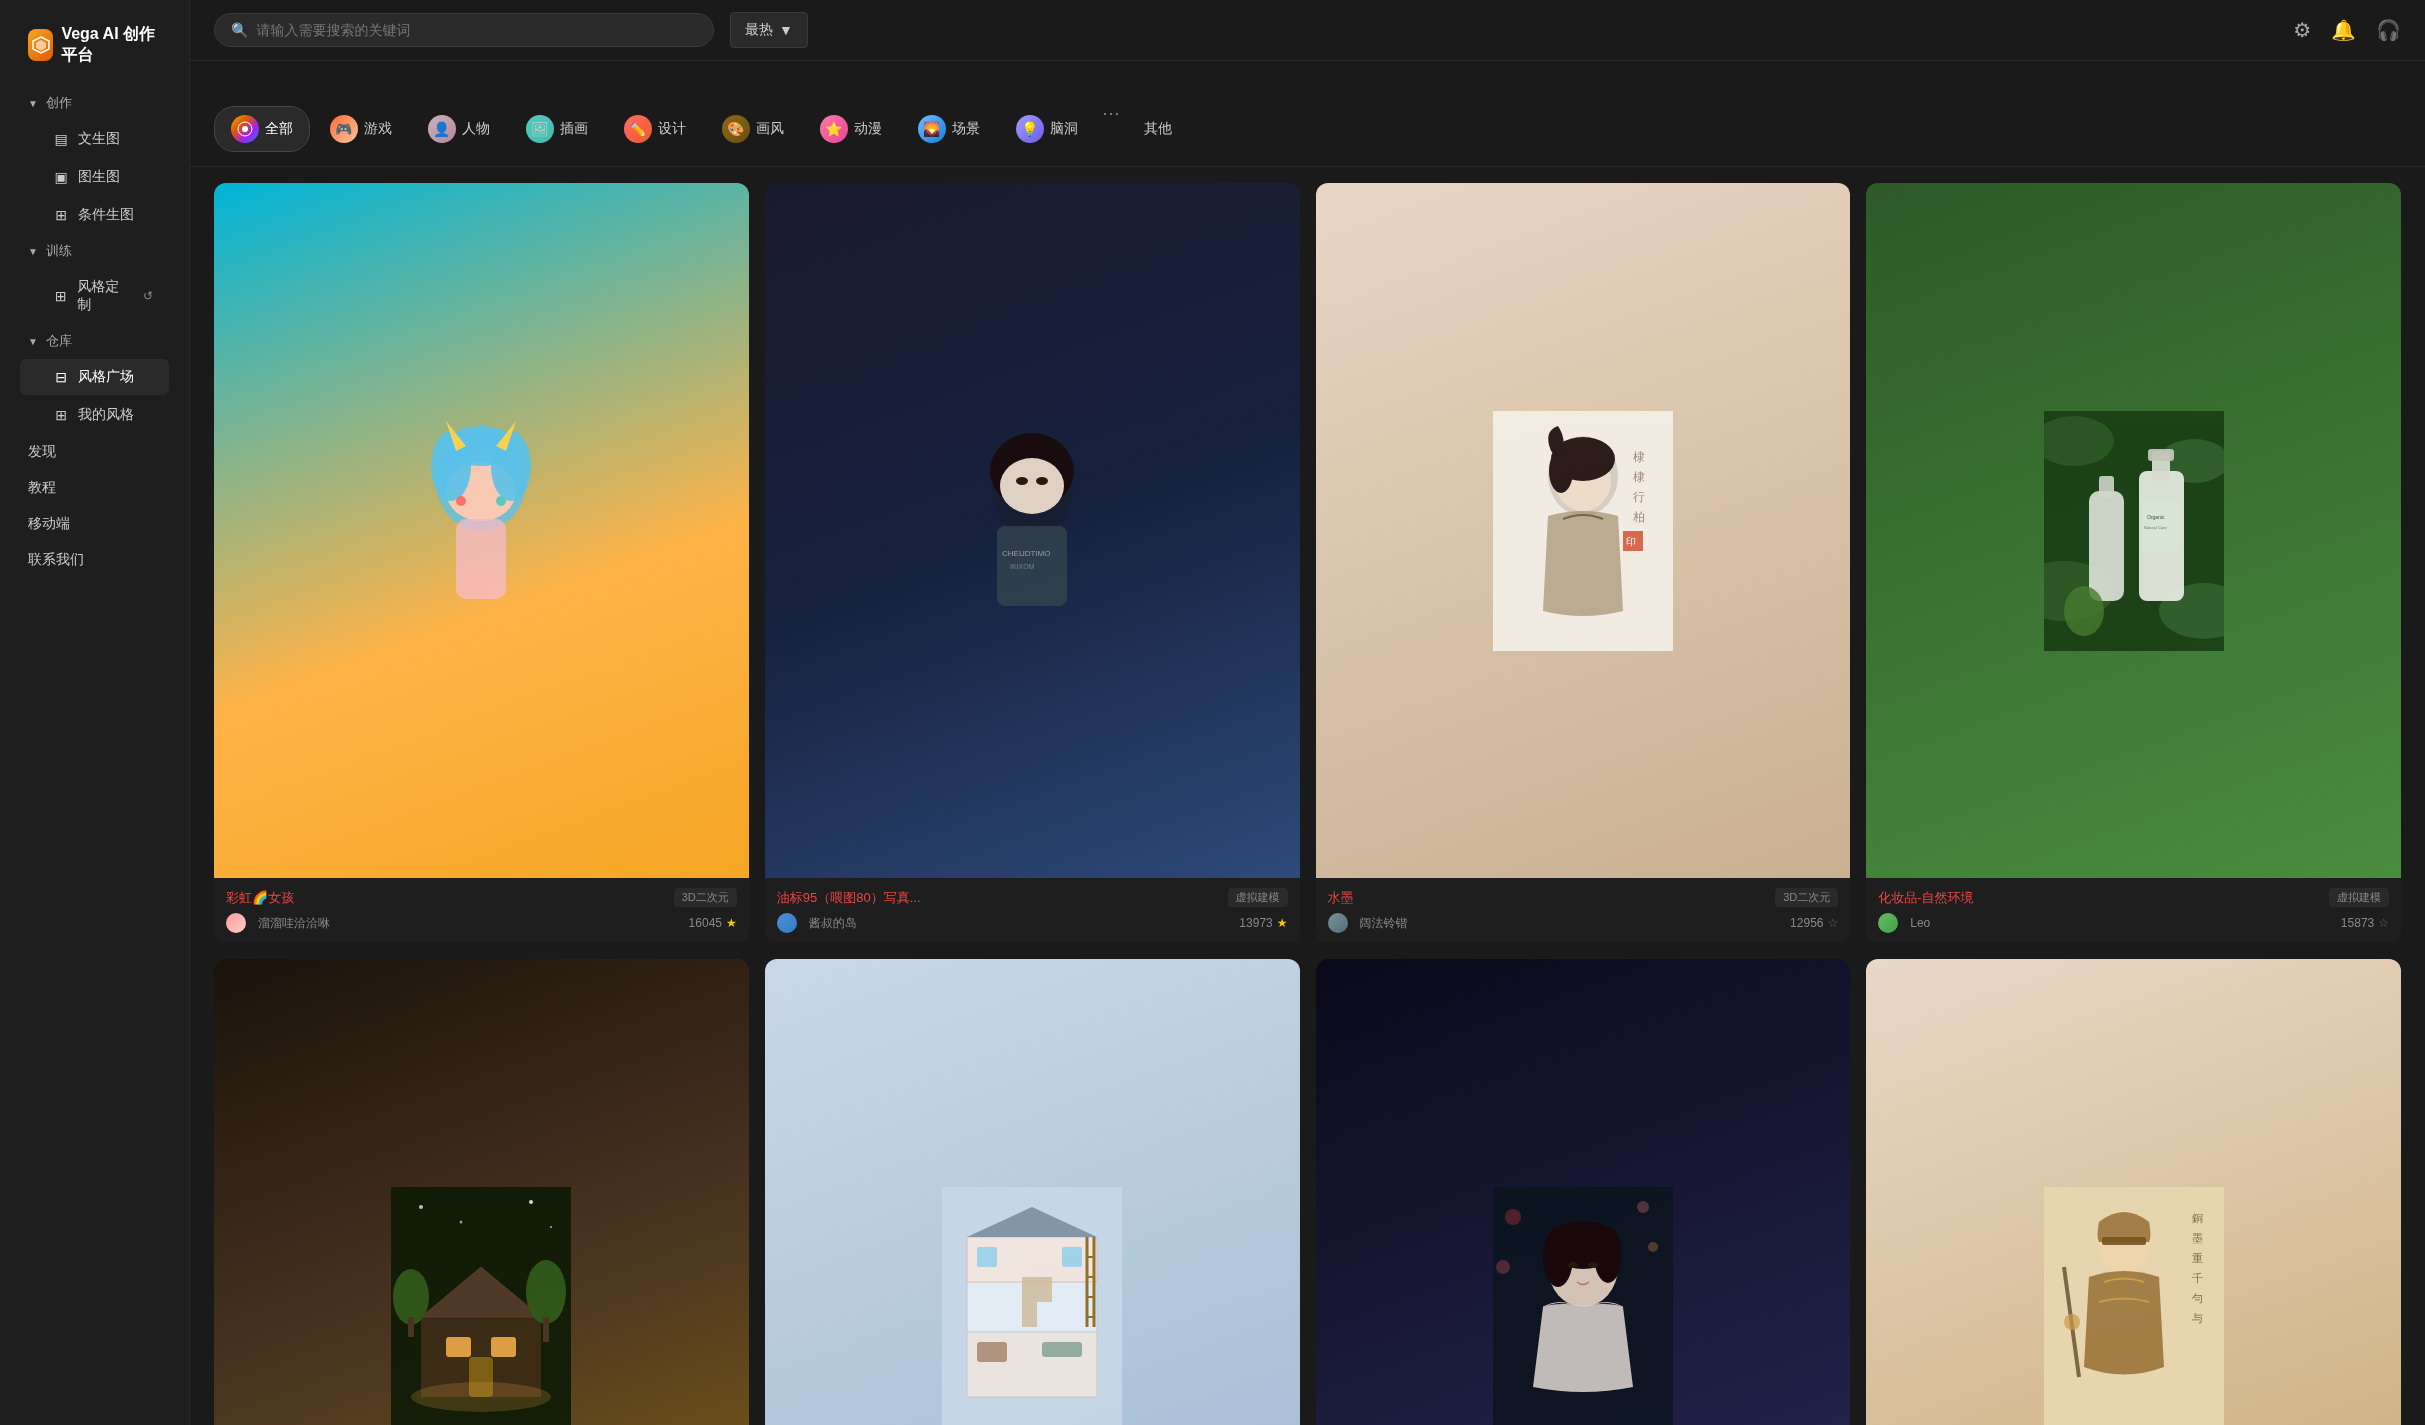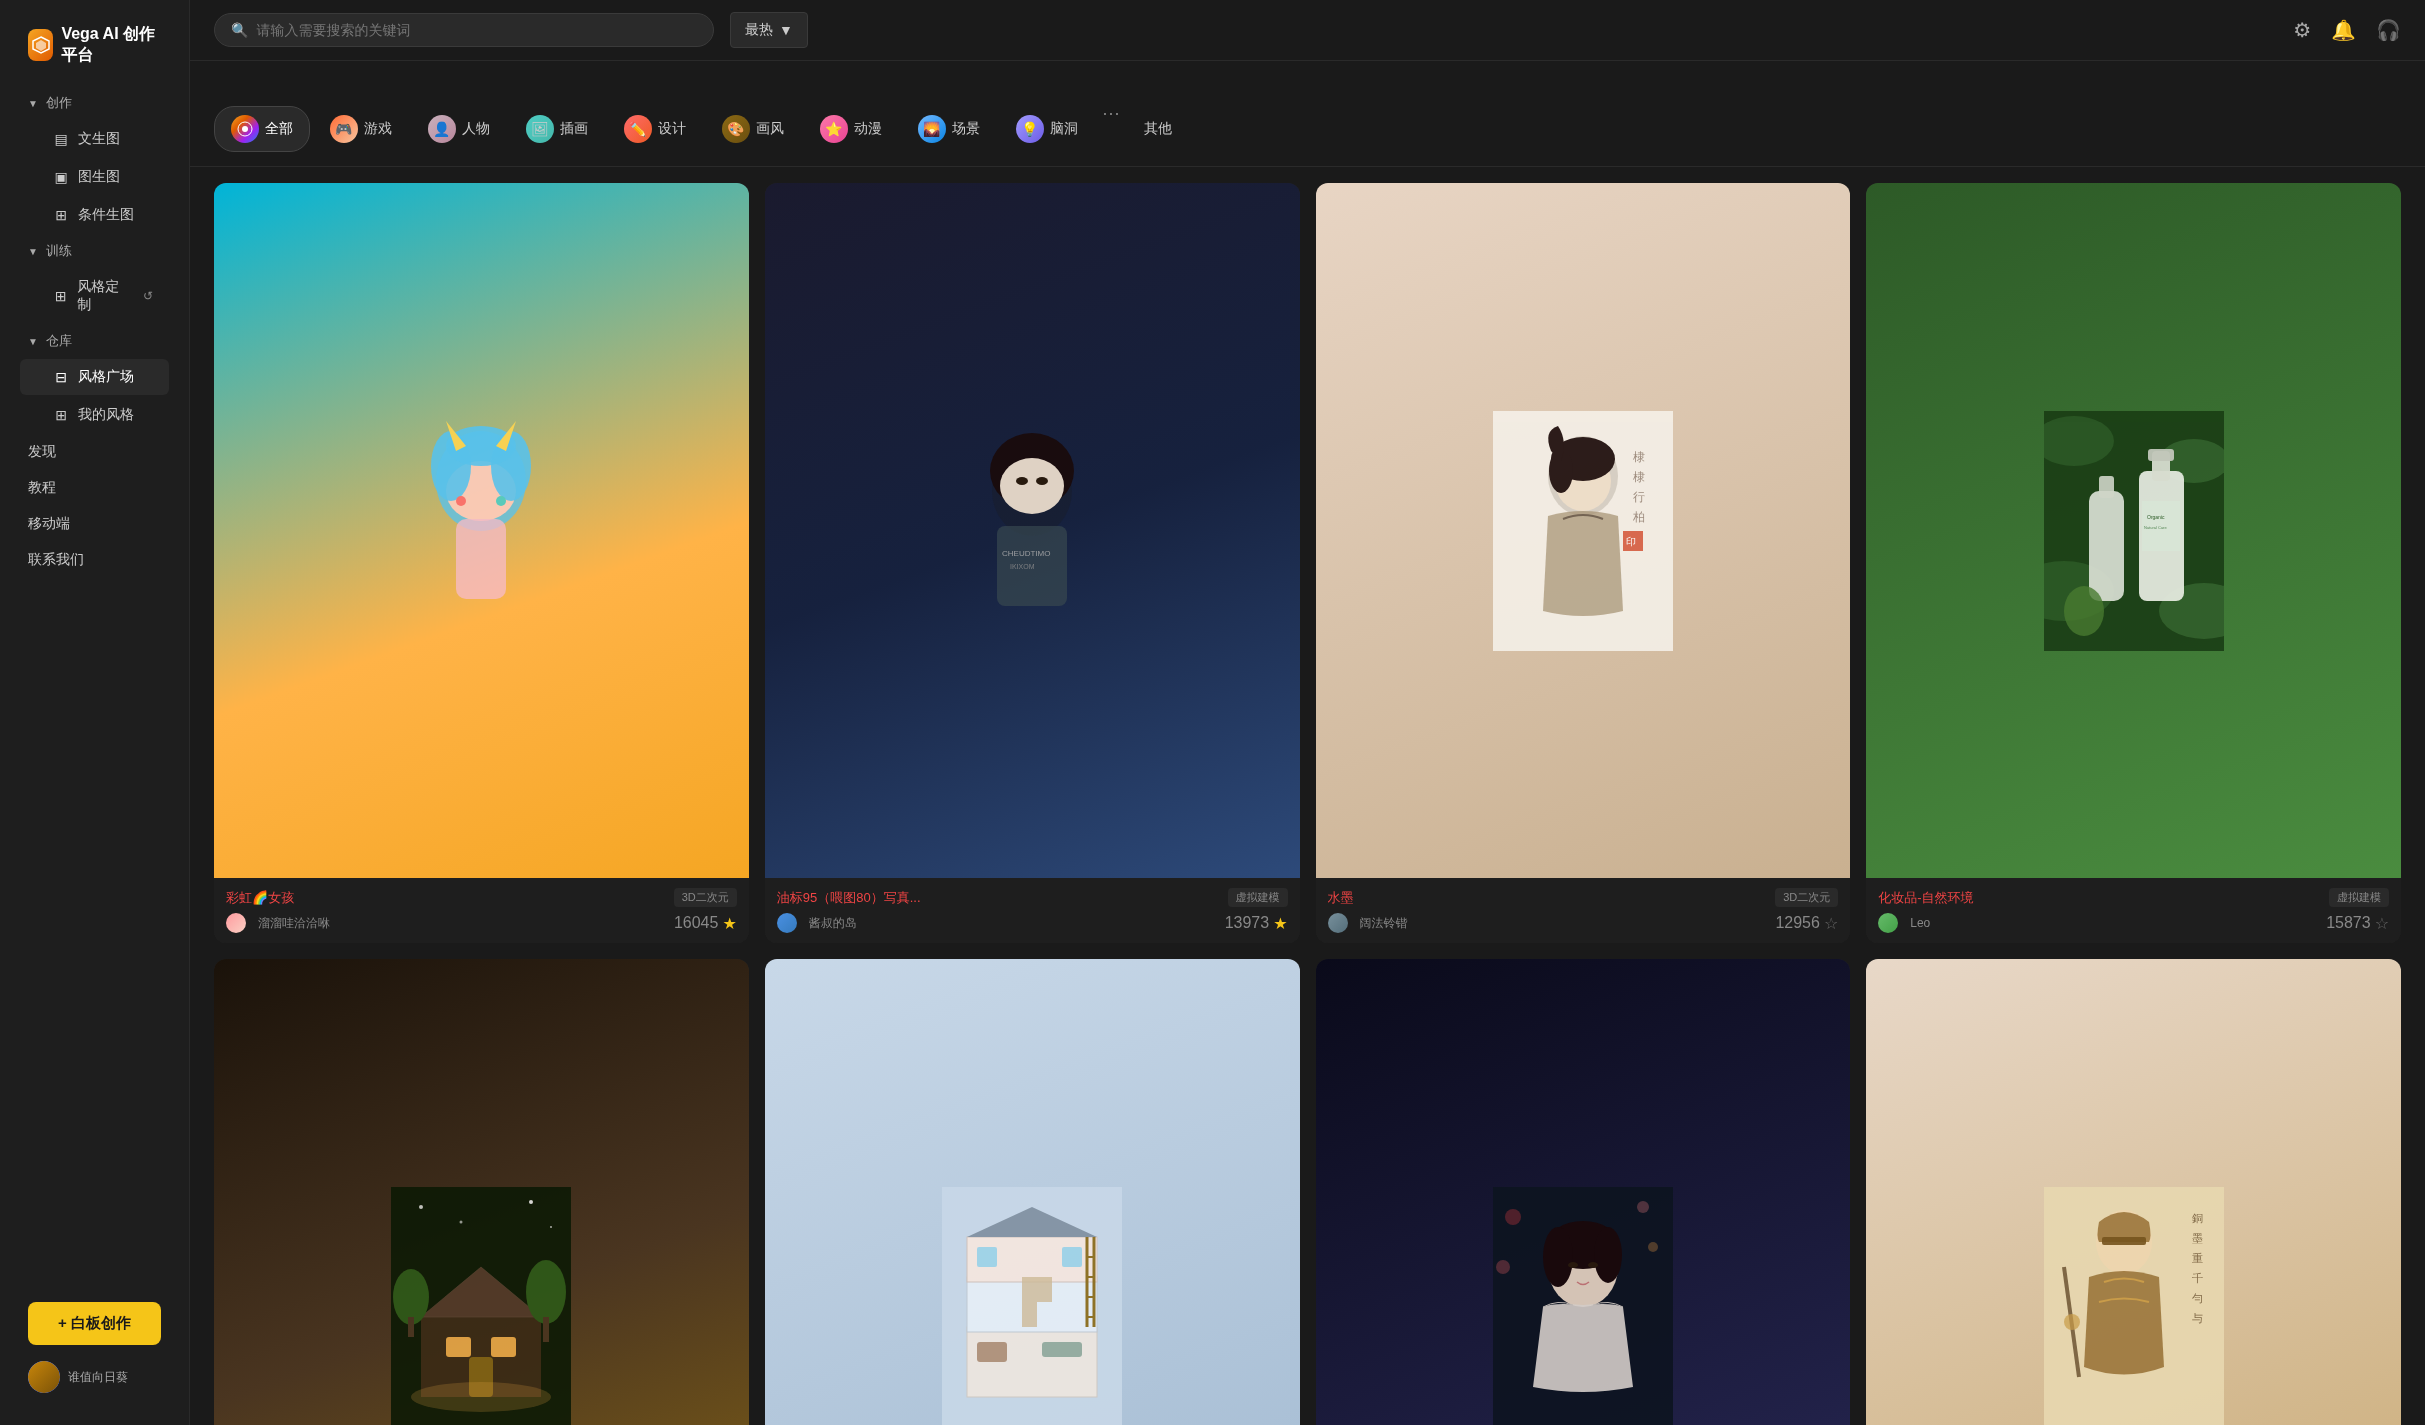--- a/index.html
+++ b/index.html
@@ -346,21 +346,21 @@
       color: #888;
       flex: 1;
       overflow: hidden;
       text-overflow: ellipsis;
       white-space: nowrap;
     }
     .card-likes {
       display: flex;
       align-items: center;
       gap: 4px;
-      font-size: 16px;
+      font-size: 12px;
       color: #888;
     }
     .star-icon { color: #f5c518; }
     .star-icon-outline { color: #666; }
 
     
     .img-anime-girl-blue {
       background: radial-gradient(ellipse at 30% 20%, #87CEEB 0%, #00b4d8 40%, #ffb347 70%, #f5a623 100%);
     }
     .img-girl-dark {
@@ -461,29 +461,20 @@
   <div class="standalone-item">
     <span>教程</span>
   </div>
   <div class="standalone-item">
     <span>移动端</span>
   </div>
   <div class="standalone-item">
     <span>联系我们</span>
   </div>
 
-  <div class="sidebar-bottom">
-    <button class="whiteboard-btn">+ 白板创作</button>
-    <div class="user-avatar-bottom">
-      <div class="avatar-circle">
-        <div class="avatar-img" style="background: linear-gradient(135deg, #c8860a, #7a5208);"></div>
-      </div>
-      <span style="font-size:12px; color:#aaa;">谁值向日葵</span>
-    </div>
-  </div>
 </div>
 
 <div class="main">
 
   <div class="topbar">
     <div class="search-box">
       <span class="search-icon">🔍</span>
       <input type="text" placeholder="请输入需要搜索的关键词" style="">
     </div>
     <div class="sort-select">

